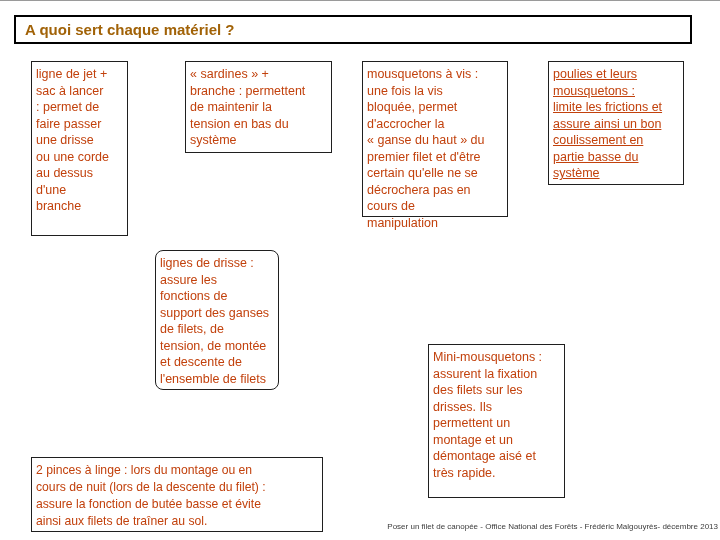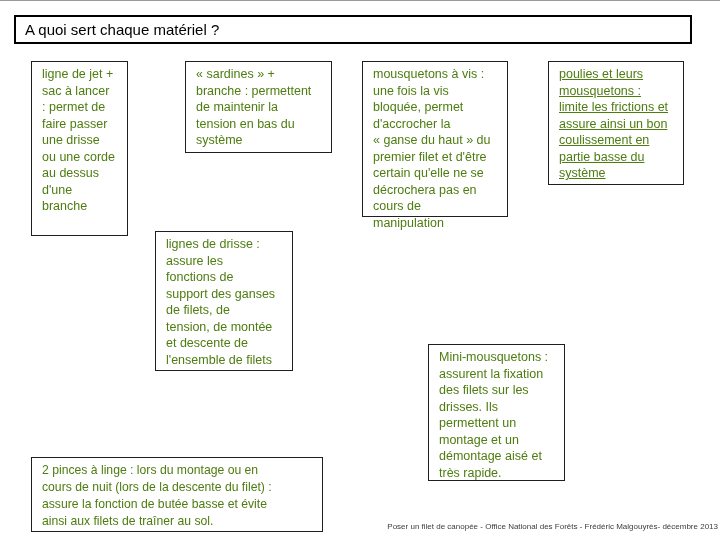--- a/index.html
+++ b/index.html
@@ -22,42 +22,42 @@
     left: 14px;
     top: 14px;
     width: 678px;
     height: 29px;
     border: 2px solid #000000;
     box-sizing: border-box;
     display: flex;
     align-items: center;
     padding-left: 9px;
     font-size: 15px;
-    font-weight: normal;
-    color: #000000;
+    font-weight: bold;
+    color: #a16207;
     background: #ffffff;
   }
   .note-box {
     position: absolute;
     border: 1.5px solid #1f1f1f;
     box-sizing: border-box;
-    padding: 4px 10px;
+    padding: 4px 4px;
     font-size: 12.5px;
     line-height: 16.5px;
-    color: #4d7c0f;
+    color: #c2410c;
     white-space: pre-line;
     background: #ffffff;
   }
   .box-ligne-de-jet   { left: 31px;  top: 60px;  width: 97px;  height: 175px; }
   .box-sardines       { left: 185px; top: 60px;  width: 147px; height: 92px;  }
   .box-mousquetons    { left: 362px; top: 60px;  width: 146px; height: 156px; }
   .box-poulies        { left: 548px; top: 60px;  width: 136px; height: 124px; text-decoration: underline; }
-  .box-lignes-drisse  { left: 155px; top: 230px; width: 138px; height: 140px; }
+  .box-lignes-drisse  { left: 155px; top: 249px; width: 124px; height: 140px; border-radius: 8px; }
   .box-pinces         { left: 31px;  top: 411px; width: 292px; height: 75px; font-size: 12.2px; line-height: 17px; margin-top: 45px; }
-  .box-mini-mousq     { left: 428px; top: 343px; width: 137px; height: 137px; }
+  .box-mini-mousq     { left: 428px; top: 343px; width: 137px; height: 154px; }
   .footer {
     position: absolute;
     right: 2px;
     bottom: 8px;
     font-size: 8px;
     line-height: 10px;
     color: #3c3c3c;
     white-space: nowrap;
   }
 </style>

